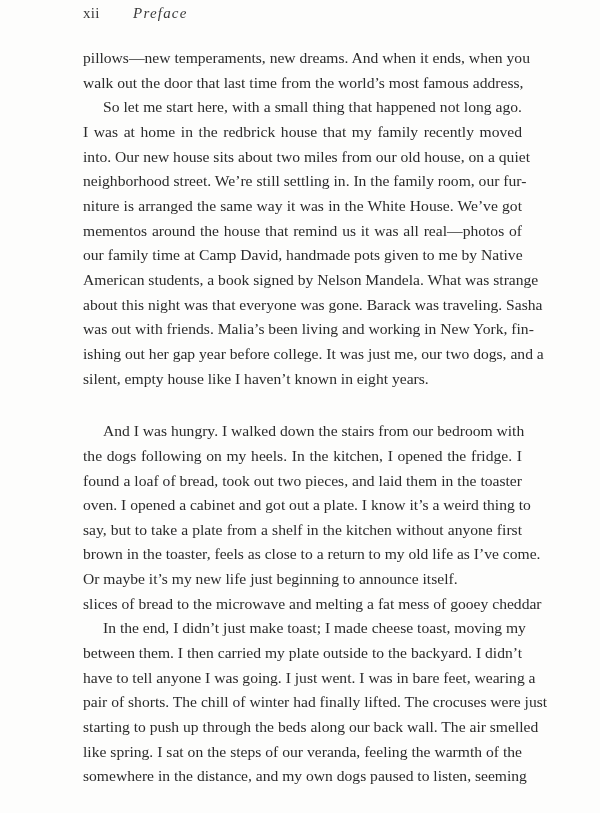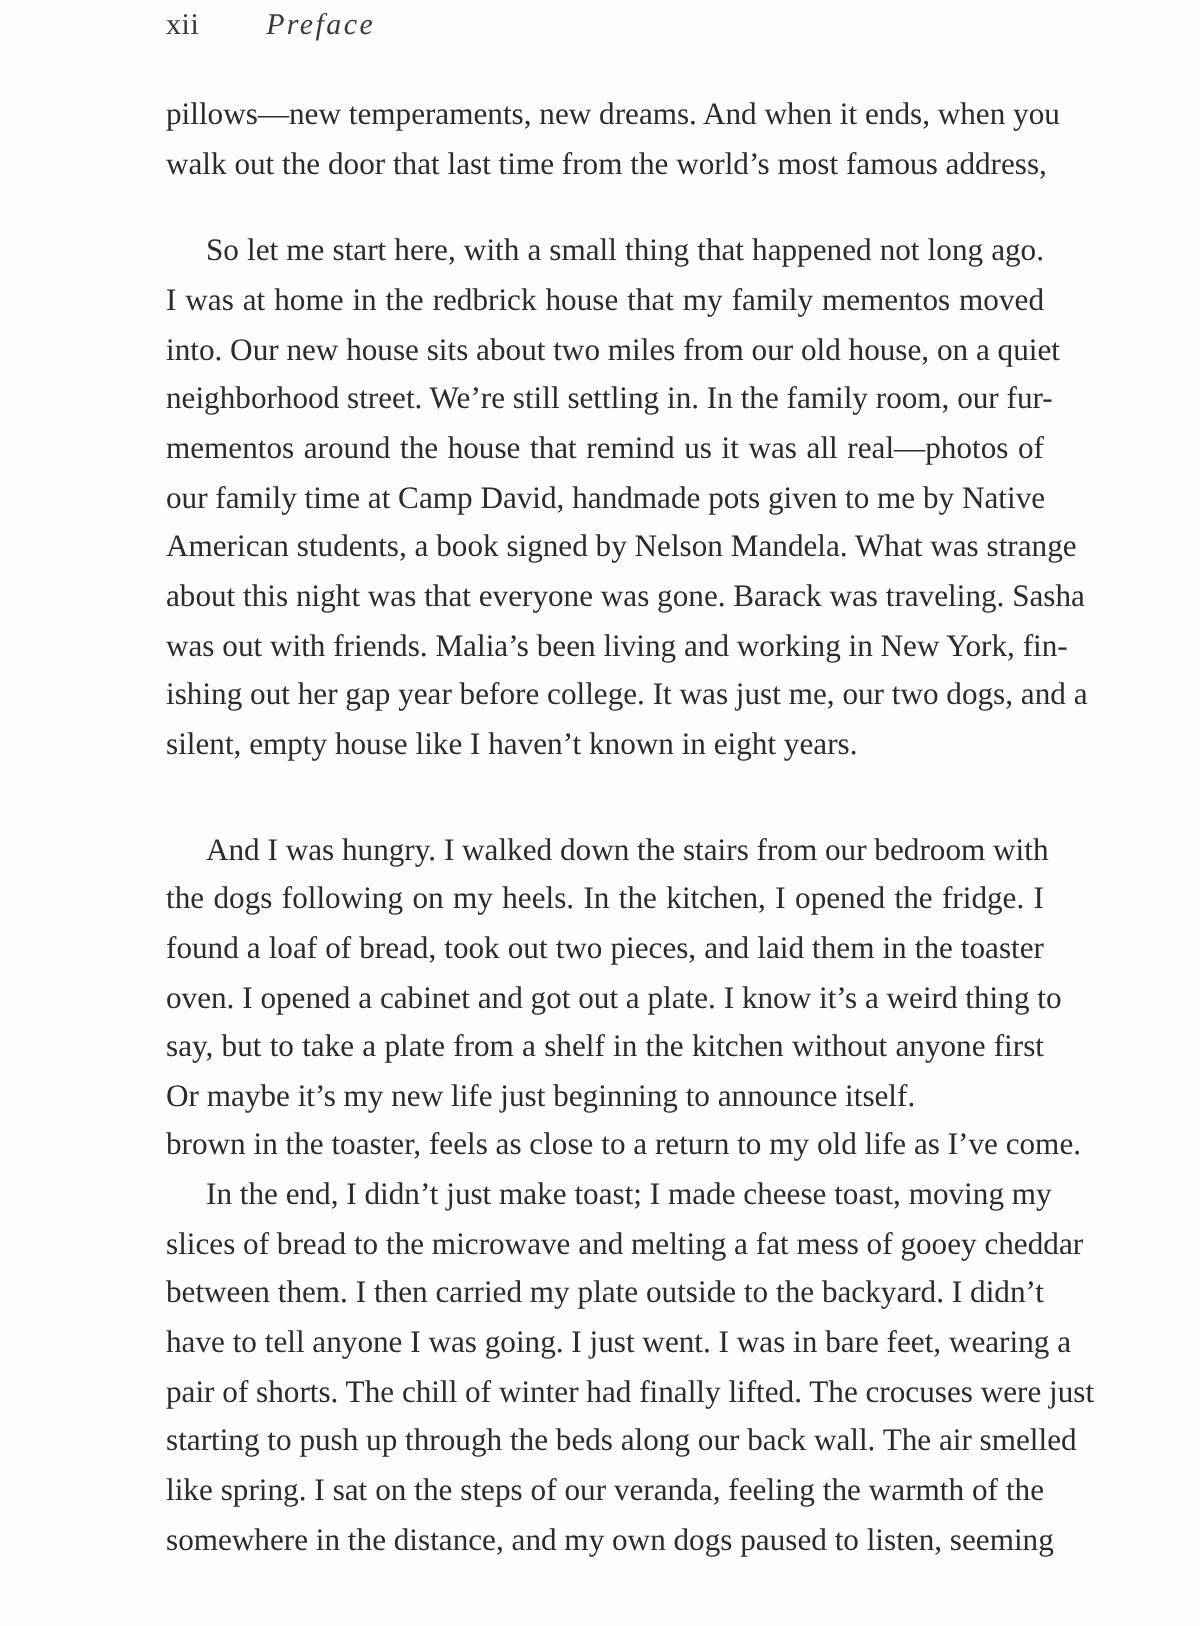--- a/index.html
+++ b/index.html
@@ -33,44 +33,45 @@
     <span class="folio">xii</span>
     <span class="section">Preface</span>
   </div>
 
   <div class="body-text">
     <p>
         <span class="line">pillows—new temperaments, new dreams. And when it ends, when you</span>
         <span class="line">walk out the door that last time from the world’s most famous address,</span>
       </p>
     <p class="">
-        <span class="line" style="padding-left: 20px; margin-top: 19px;">So let me start here, with a small thing that happened not long ago.</span>
-        <span class="line">I was at home in the redbrick house that my family mementos moved</span>
+        <span class="line" style="padding-left: 20px;">So let me start here, with a small thing that happened not long ago.</span>
+        <span class="line">I was at home in the redbrick house that my family recently moved</span>
         <span class="line">into. Our new house sits about two miles from our old house, on a quiet</span>
         <span class="line">neighborhood street. We’re still settling in. In the family room, our fur-</span>
+        <span class="line">niture is arranged the same way it was in the White House. We’ve got</span>
         <span class="line">mementos around the house that remind us it was all real—photos of</span>
         <span class="line">our family time at Camp David, handmade pots given to me by Native</span>
         <span class="line">American students, a book signed by Nelson Mandela. What was strange</span>
         <span class="line">about this night was that everyone was gone. Barack was traveling. Sasha</span>
         <span class="line">was out with friends. Malia’s been living and working in New York, fin-</span>
         <span class="line">ishing out her gap year before college. It was just me, our two dogs, and a</span>
         <span class="line last">silent, empty house like I haven’t known in eight years.</span>
       </p>
     <p class="">
         <span class="line" style="padding-left: 20px; margin-top: 28px;">And I was hungry. I walked down the stairs from our bedroom with</span>
         <span class="line">the dogs following on my heels. In the kitchen, I opened the fridge. I</span>
         <span class="line">found a loaf of bread, took out two pieces, and laid them in the toaster</span>
         <span class="line">oven. I opened a cabinet and got out a plate. I know it’s a weird thing to</span>
         <span class="line">say, but to take a plate from a shelf in the kitchen without anyone first</span>
+        <span class="line">brown in the toaster, feels as close to a return to my old life as I’ve come.</span>
         <span class="line last">Or maybe it’s my new life just beginning to announce itself.</span>
-        <span class="line">brown in the toaster, feels as close to a return to my old life as I’ve come.</span>
       </p>
     <p class="">
+        <span class="line">slices of bread to the microwave and melting a fat mess of gooey cheddar</span>
         <span class="line" style="padding-left: 20px;">In the end, I didn’t just make toast; I made cheese toast, moving my</span>
-        <span class="line">slices of bread to the microwave and melting a fat mess of gooey cheddar</span>
         <span class="line">between them. I then carried my plate outside to the backyard. I didn’t</span>
         <span class="line">have to tell anyone I was going. I just went. I was in bare feet, wearing a</span>
         <span class="line">pair of shorts. The chill of winter had finally lifted. The crocuses were just</span>
         <span class="line">starting to push up through the beds along our back wall. The air smelled</span>
         <span class="line">like spring. I sat on the steps of our veranda, feeling the warmth of the</span>
         <span class="line">somewhere in the distance, and my own dogs paused to listen, seeming</span>
       </p>
   </div>
 </div>
 

